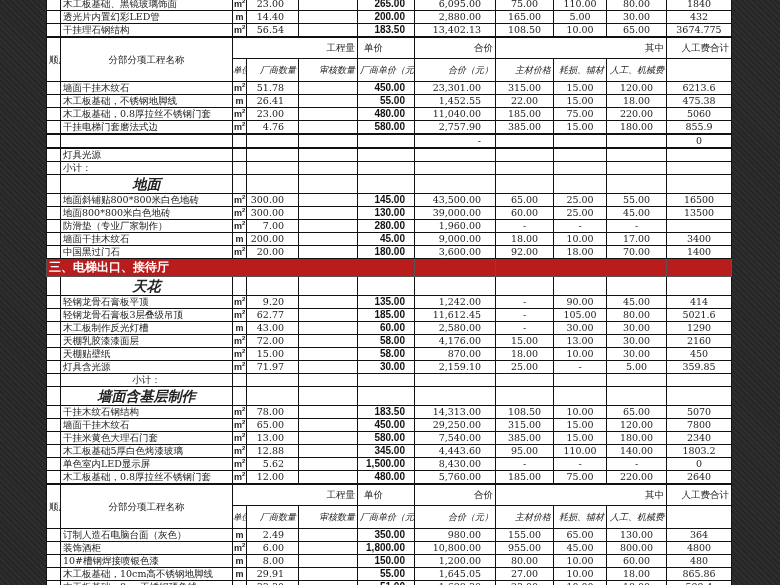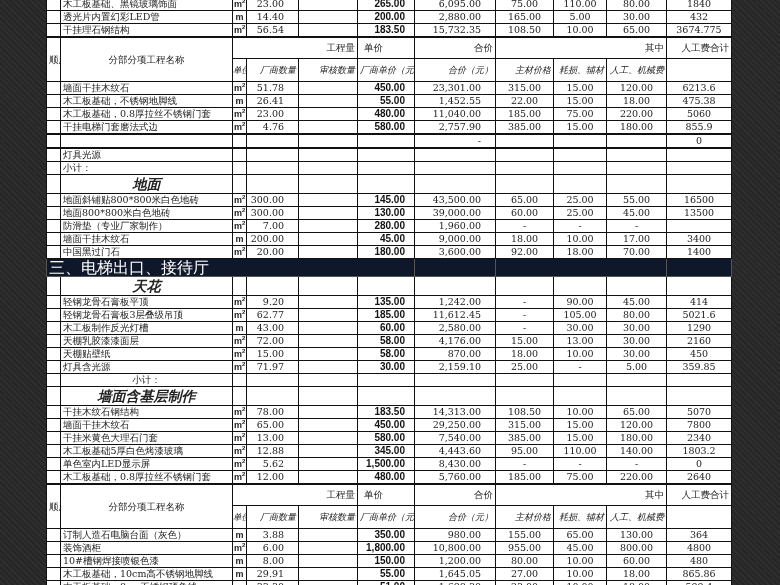--- a/index.html
+++ b/index.html
@@ -19,21 +19,21 @@
   td.num{text-align:right;padding-right:14px;}
   td.price{text-align:right;font-family:"Liberation Sans",sans-serif;font-weight:bold;padding-right:9px;font-size:10px;color:#111;}
   td.ctr{text-align:center;}
   tr.thick td{border-bottom:2px solid #111;}
   tr.hdr td{height:20px;line-height:20px;text-align:right;font-size:9.5px;}
   tr.hdr2 td{height:22px;line-height:22px;text-align:right;font-size:9px;font-style:italic;}
   td.hdrseq{line-height:13px;font-size:10px;text-align:center;vertical-align:middle;}
   td.small{font-size:7px;}
   tr.sub td.name{font-family:"Liberation Sans",sans-serif;font-style:italic;font-weight:bold;font-size:14px;text-align:center;}
   tr.sub td{height:18px;line-height:18px;}
-  tr.section td{background:#0f172a;height:17px;line-height:17px;color:#fff;font-size:16px;border-color:#555;}
+  tr.section td{background:#b91c1c;height:17px;line-height:17px;color:#fff;font-size:12px;border-color:#555;font-weight:bold;}
   tr.section td.sectitle{font-family:"Liberation Sans",sans-serif;}
   sup{font-size:6px;line-height:0;}
   td.center-label{text-align:center;}
 </style>
 </head>
 <body>
 
 <div class="bg-left"></div>
 <div class="bg-right"></div>
 
@@ -79,21 +79,21 @@
           <td class="ctr">30.00</td>
           <td class="ctr">432</td>
         </tr>
         <tr class="thick">
           <td class="seq"></td>
           <td class="name">干挂理石钢结构</td>
           <td class="unit"><span>m</span><sup>2</sup></td>
           <td class="num">56.54</td>
           <td></td>
           <td class="price">183.50</td>
-          <td class="num">15,732.35</td>
+          <td class="num">13,402.13</td>
           <td class="ctr">108.50</td>
           <td class="ctr">10.00</td>
           <td class="ctr">65.00</td>
           <td class="ctr">3674.775</td>
         </tr>
         <tr class="hdr">
           <td class="hdrseq" rowspan="2">顺序</td>
           <td rowspan="2" style="text-align:center">分部分项工程名称</td>
           <td colspan="3">工程量</td>
           <td style="text-align:left;padding-left:6px">单价</td>
@@ -499,21 +499,21 @@
           <td>合价（元）</td>
           <td>主材价格</td>
           <td>耗损、辅材</td>
           <td>人工、机械费</td>
           <td></td>
         </tr>
         <tr>
           <td class="seq"></td>
           <td class="name">订制人造石电脑台面（灰色）</td>
           <td class="unit"><span>m</span></td>
-          <td class="num">3.88</td>
+          <td class="num">2.49</td>
           <td></td>
           <td class="price">350.00</td>
           <td class="num">980.00</td>
           <td class="ctr">155.00</td>
           <td class="ctr">65.00</td>
           <td class="ctr">130.00</td>
           <td class="ctr">364</td>
         </tr>
         <tr>
           <td class="seq"></td>

